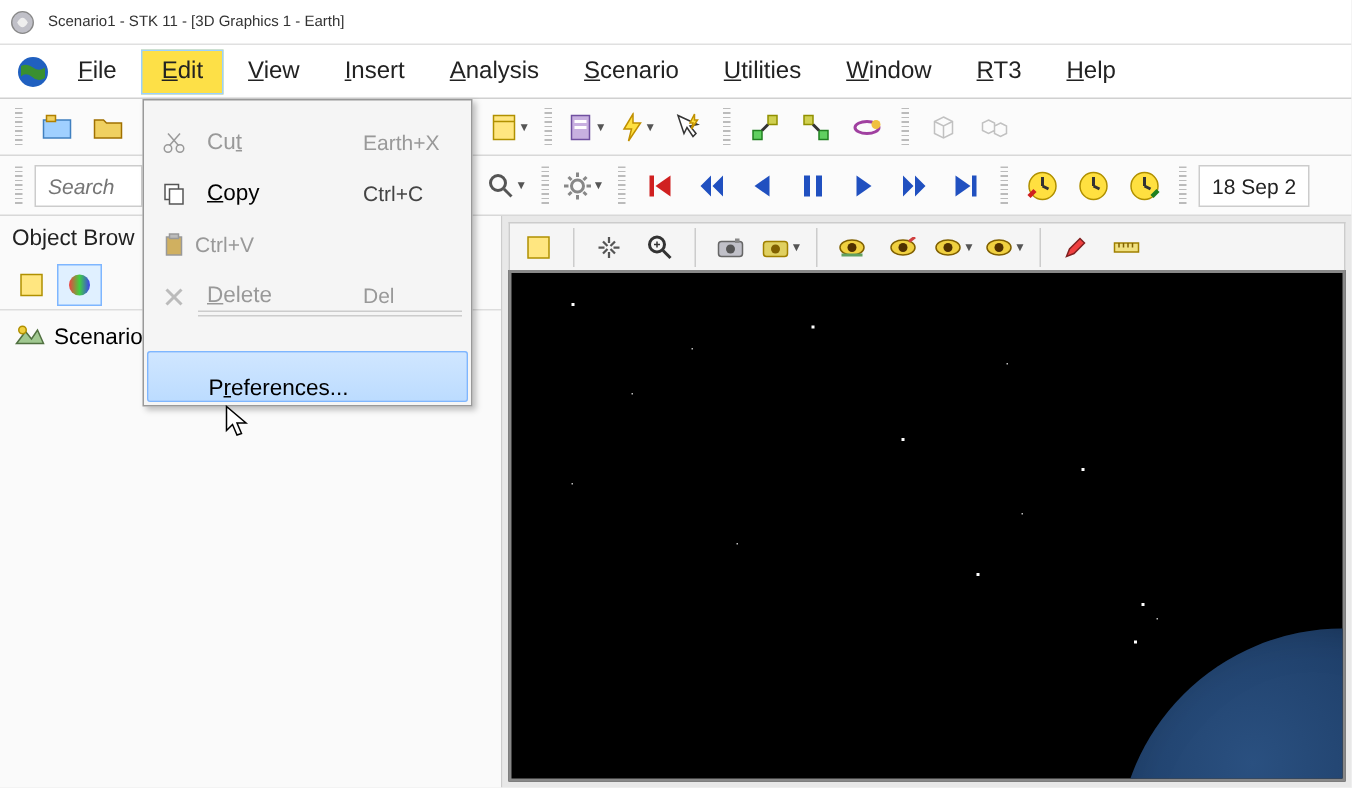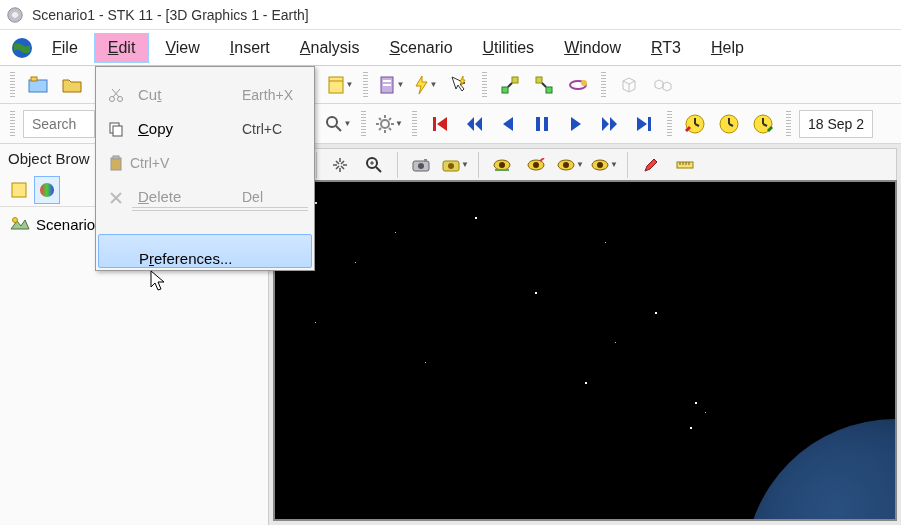--- a/index.html
+++ b/index.html
@@ -1,56 +1,56 @@
 <!DOCTYPE html>
 <html><head>
 <meta charset="utf-8">
 <style>
   * { box-sizing: border-box; margin: 0; padding: 0; font-family: "Segoe UI", Tahoma, sans-serif; }
   body { background: #f0f0f0; width: 901px; height: 525px; overflow: hidden; user-select: none; }
   
   
   .titlebar { height: 30px; background: #fff; display: flex; align-items: center; padding: 0 6px; gap: 8px; border-bottom: 1px solid #e0e0e0; }
   .titlebar .app-icon svg { width: 18px; height: 18px; }
-  .title-text { font-size: 14px; color: #333; }
+  .title-text { font-size: 10px; color: #333; }
   
   
   .menubar { height: 36px; background: #fff; display: flex; align-items: center; padding: 0 8px; gap: 2px; border-bottom: 1px solid #d0d0d0; }
   .menubar .globe { width: 28px; height: 28px; display: inline-flex; align-items: center; justify-content: center; }
   .menubar .menu-item { padding: 6px 14px; font-size: 16px; color: #222; cursor: default; }
-  .menubar .menu-item.open { background: #f9a8d4; border: 1px solid #99d1ff; padding: 5px 13px; }
+  .menubar .menu-item.open { background: #fde047; border: 1px solid #99d1ff; padding: 5px 13px; }
   .menubar .menu-item .u { text-decoration: underline; }
   
   
   .toolbar-row { background: #fbfbfb; display: flex; align-items: center; padding: 2px 6px; gap: 4px; border-bottom: 1px solid #d8d8d8; height: 38px; position: relative; }
   .toolbar-row.second { height: 40px; }
   .tb-btn { width: 30px; height: 30px; display: inline-flex; align-items: center; justify-content: center; border: 1px solid transparent; border-radius: 2px; }
   .tb-sep { width: 1px; height: 26px; background: #ccc; margin: 0 4px; }
   .tb-grip { width: 5px; height: 26px; background: repeating-linear-gradient(#bbb, #bbb 1px, transparent 1px, transparent 3px); margin: 0 4px; }
   .dropdown-arrow { font-size: 8px; color: #555; margin-left: 1px; }
   
   .search-box { display: flex; align-items: center; border: 1px solid #ccc; height: 28px; background: #fff; }
-  .search-box input { border: none; font-size: 14px; padding: 0 8px; width: 70px; outline: none; color: #0f172a; }
+  .search-box input { border: none; font-size: 14px; padding: 0 8px; width: 70px; outline: none; color: #0f172a; font-style: italic; }
   .date-box { border: 1px solid #ccc; background: #fff; height: 28px; padding: 0 8px; display: flex; align-items: center; font-size: 14px; color: #222; }
   
   
   .dropdown { position: absolute; top: 66px; left: 95px; background: #f5f5f5; border: 1px solid #999; box-shadow: 2px 2px 4px rgba(0,0,0,0.25); z-index: 100; width: 220px; padding: 2px; }
   .dropdown .dd-item { display: flex; align-items: flex-end; height: 34px; padding-left: 4px; position: relative; }
   .dropdown .dd-item .dd-icon { width: 28px; display: flex; justify-content: center; }
   .dropdown .dd-item .dd-label { flex: 1; font-size: 15px; padding-left: 8px; }
   .dropdown .dd-item .dd-short { width: 70px; font-size: 14px; color: #444; text-align: left; }
   .dropdown .dd-item.disabled .dd-label, .dropdown .dd-item.disabled .dd-short { color: #999; }
   .dropdown .dd-item.highlight { background: linear-gradient(#d0e6ff, #bcdcff); border: 1px solid #7eb6ff; border-radius: 2px; margin-top: 23px; }
   .dropdown .dd-sep { height: 1px; background: #ccc; margin: 2px 4px 2px 34px; }
   .dd-label .u { text-decoration: underline; }
   .cursor { position: absolute; pointer-events: none; z-index: 300; }
   
   
   .main { display: flex; height: calc(525px - 30px - 36px - 38px - 40px); }
-  .sidebar { width: 269px; background: #fafafa; border-right: 1px solid #ccc; display: flex; flex-direction: column; }
+  .sidebar { width: 335px; background: #fafafa; border-right: 1px solid #ccc; display: flex; flex-direction: column; }
   .sidebar-title { font-size: 15px; padding: 6px 8px; color: #222; }
   .sidebar-tabs { display: flex; gap: 2px; padding: 2px 6px; align-items: center; border-bottom: 1px solid #ddd; height: 34px; }
   .sidebar-tabs .tab-btn { width: 30px; height: 28px; display: flex; align-items: center; justify-content: center; border: 1px solid transparent; }
   .tree { padding: 6px 10px; }
   .tree-item { display: flex; align-items: center; gap: 6px; font-size: 15px; padding: 2px 0; }
   .tree-item .tree-icon { width: 20px; height: 18px; display: inline-flex; align-items: center; }
   
   
   .viewport-wrap { flex: 1; background: #e8e8e8; padding: 4px; }
   .vp-toolbar { height: 32px; display: flex; align-items: center; gap: 4px; padding: 0 4px; background: #f5f5f5; border: 1px solid #ccc; border-bottom: none; }

